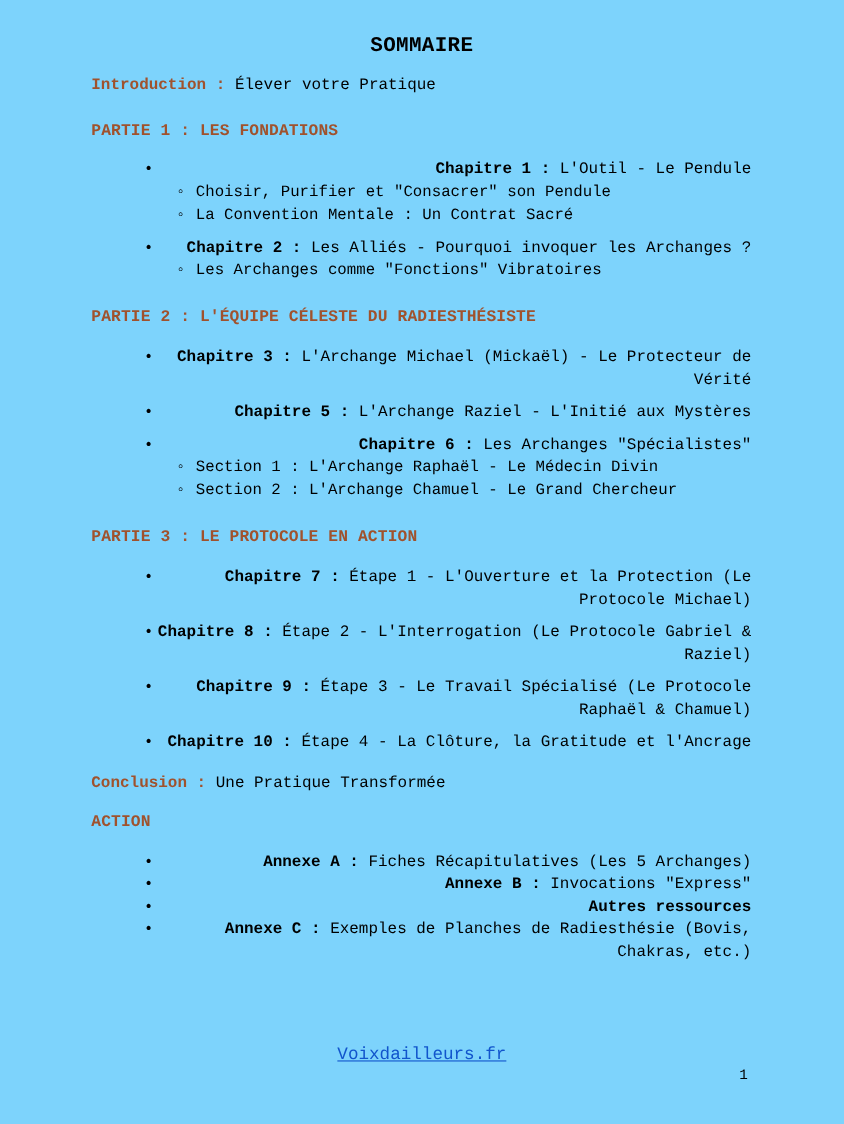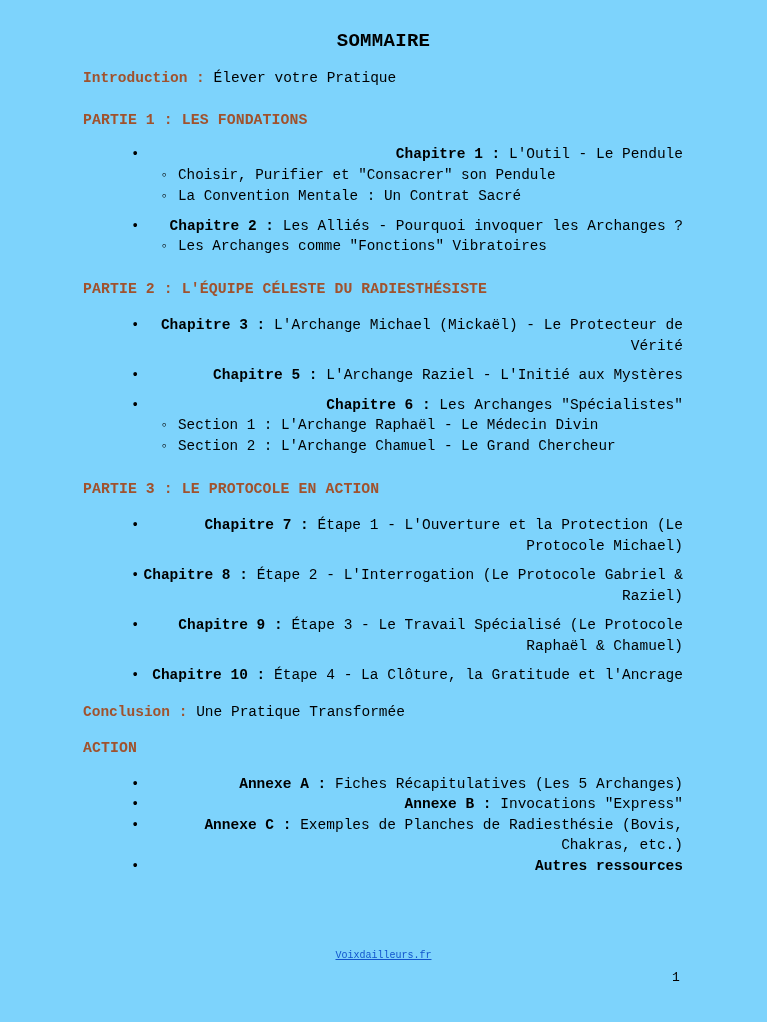--- a/index.html
+++ b/index.html
@@ -131,21 +131,21 @@
   .gap-16 { height: 16px; }
   .gap-14 { height: 14px; }
 
   
   .footer-link {
     position: absolute;
     top: 950px;
     left: 0;
     width: 767px;
     text-align: center;
-    font-size: 10px;
+    font-size: 16px;
   }
   .footer-link a {
     color: #1155cc;
     text-decoration: underline;
   }
   .page-number {
     position: absolute;
     top: 970px;
     left: 672px;
     font-size: 13px;
@@ -275,27 +275,27 @@
         </div>
       </li>
       <li class="tight">
         <div class="row">
           <span class="b">Annexe B :</span>
           <span>Invocations "Express"</span>
         </div>
       </li>
       <li class="tight">
         <div class="row">
+          <span class="b">Autres ressources</span>
+        </div>
+      </li>
+      <li class="tight">
+        <div class="row">
           <span class="b">Annexe C :</span>
           <span>Exemples de Planches de Radiesthésie (Bovis, Chakras, etc.)</span>
-        </div>
-      </li>
-      <li class="tight">
-        <div class="row">
-          <span class="b">Autres ressources</span>
         </div>
       </li>
     </ul>
 
   </div>
 
   <div class="footer-link">
     <a href="#">Voixdailleurs.fr</a>
   </div>
 

